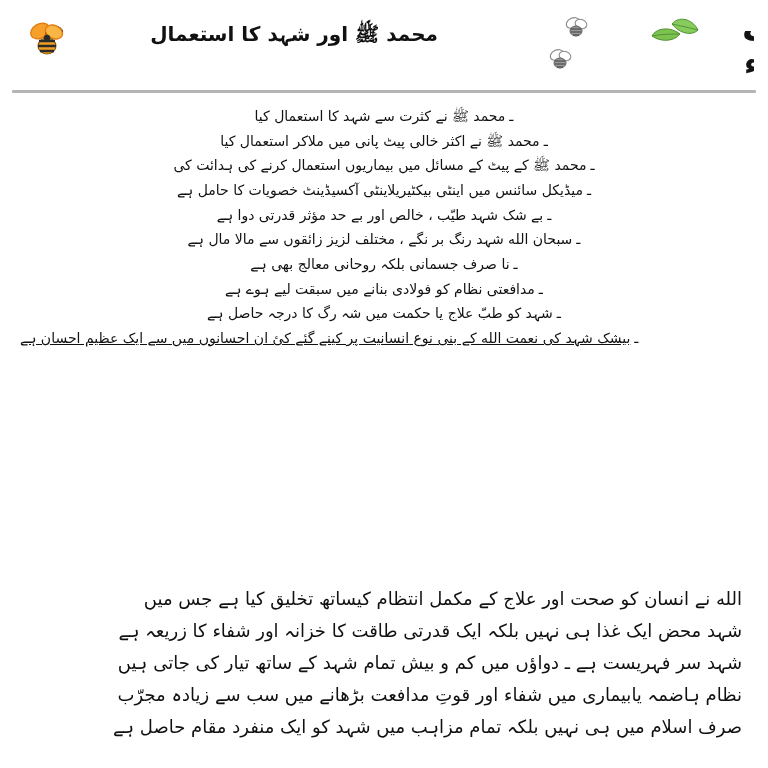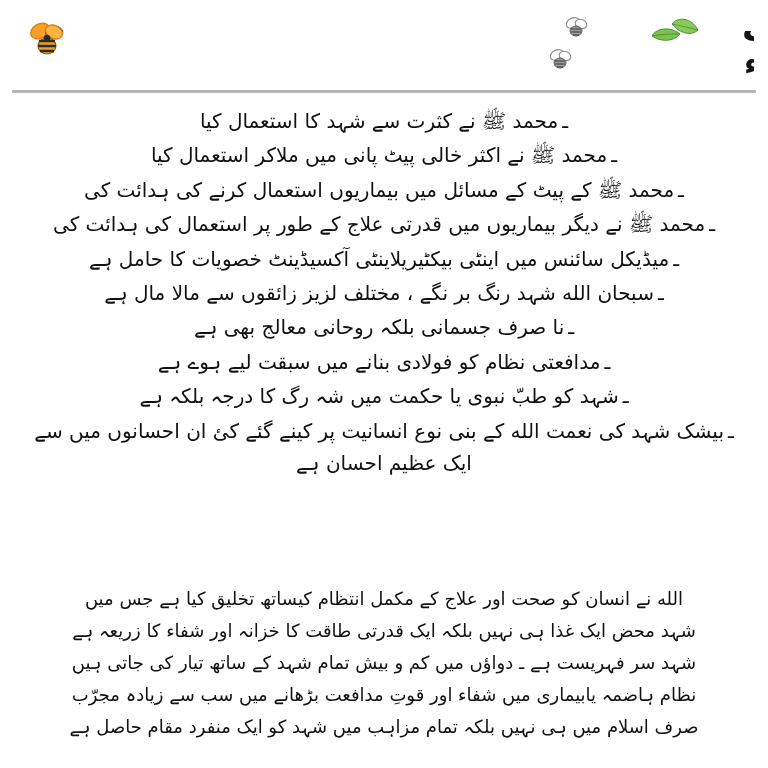--- a/index.html
+++ b/index.html
@@ -84,44 +84,44 @@
   
   .bullets {
     position: absolute;
     top: 104px;
     right: 20px;
     left: 20px;
     direction: rtl;
     text-align: center;
   }
   .bullet-line {
-    font-size: 20px;
+    font-size: 14px;
     line-height: 1.62;
     white-space: normal;
     direction: rtl;
     color: #111;
     padding: 1px 0;
   }
   .bullet-line.wrap {
-    text-align: center;
+    text-align: left;
+    text-decoration: underline;
   }
   .bullet-mark {
     display: inline-block;
     padding-left: 4px;
     color: #111;
   }
 
   
   .paragraph {
     position: absolute;
     top: 583px;
     right: 26px;
     left: 26px;
     direction: rtl;
-    text-align: center;
     font-size: 18px;
     line-height: 1.78;
     color: #111;
   }
   .para-line { white-space: nowrap; }
 </style>
 </head>
 <body>
 
 <div class="page">
@@ -152,20 +152,21 @@
         <path d="M7 13 L17 13 M7 16 L17 16 M9 19 L15 19" stroke="#3d3d3d" stroke-width="1.1"></path>
       </svg>
       <svg class="grey-bee-2" width="26" height="24" viewBox="0 0 26 24">
         <ellipse cx="9" cy="7" rx="7" ry="5" fill="#ffffff" stroke="#8a8a8a" stroke-width="1.1" transform="rotate(-25 9 7)"></ellipse>
         <ellipse cx="17" cy="8" rx="6" ry="4.5" fill="#ffffff" stroke="#8a8a8a" stroke-width="1.1" transform="rotate(20 17 8)"></ellipse>
         <ellipse cx="12" cy="15" rx="6" ry="5" fill="#9a9a9a" stroke="#5f5f5f" stroke-width="1"></ellipse>
         <path d="M7 13 L17 13 M7 16 L17 16 M9 19 L15 19" stroke="#3d3d3d" stroke-width="1.1"></path>
       </svg>
     </div>
 
+    <div class="header-title">محمد ﷺ اور شہد کا استعمال</div>
 
     <svg class="orange-bee" viewBox="0 0 44 44">
       <ellipse cx="14" cy="13" rx="10" ry="7" fill="#f6a02a" stroke="#e07c10" stroke-width="1.4" transform="rotate(-30 14 13)"></ellipse>
       <ellipse cx="28" cy="14" rx="9" ry="6.5" fill="#f8b martyr"></ellipse>
       <ellipse cx="28" cy="14" rx="9" ry="6.5" fill="#f9b647" stroke="#e07c10" stroke-width="1.4" transform="rotate(25 28 14)"></ellipse>
       <ellipse cx="21" cy="28" rx="9" ry="8" fill="#f0a020" stroke="#8a5a08" stroke-width="1.1"></ellipse>
       <path d="M13 23 L29 23 M12 28 L30 28 M14 33 L28 33" stroke="#2b2b2b" stroke-width="2.4"></path>
       <circle cx="21" cy="20" r="3.2" fill="#2b2b2b"></circle>
     </svg>
 
@@ -176,36 +177,36 @@
     <div class="bullet-line">
       <span class="bullet-mark">ـ</span><span>محمد ﷺ نے کثرت سے شہد کا استعمال کیا</span>
     </div>
     <div class="bullet-line">
       <span class="bullet-mark">ـ</span><span>محمد ﷺ نے اکثر خالی پیٹ پانی میں ملاکر استعمال کیا</span>
     </div>
     <div class="bullet-line">
       <span class="bullet-mark">ـ</span><span>محمد ﷺ کے پیٹ کے مسائل میں بیماریوں استعمال کرنے کی ہدائت کی</span>
     </div>
     <div class="bullet-line">
-      <span class="bullet-mark">ـ</span><span>محمد ﷺ نے دیگر بیماریوں میں قدرتی علاج کے طور پر استعمال کی ہدائت کی</span>
-    </div>
-    <div class="bullet-line">
       <span class="bullet-mark">ـ</span><span>میڈیکل سائنس میں اینٹی بیکٹیریلاینٹی آکسیڈینٹ خصویات کا حامل ہے</span>
     </div>
     <div class="bullet-line">
+      <span class="bullet-mark">ـ</span><span>بے شک شہد طیّب ، خالص اور بے حد مؤثر قدرتی دوا ہے</span>
+    </div>
+    <div class="bullet-line">
       <span class="bullet-mark">ـ</span><span>سبحان الله شہد رنگ بر نگے ، مختلف لزیز زائقوں سے مالا مال ہے</span>
     </div>
     <div class="bullet-line">
       <span class="bullet-mark">ـ</span><span>نا صرف جسمانی بلکہ روحانی معالج بھی ہے</span>
     </div>
     <div class="bullet-line">
       <span class="bullet-mark">ـ</span><span>مدافعتی نظام کو فولادی بنانے میں سبقت لیے ہوے ہے</span>
     </div>
     <div class="bullet-line">
-      <span class="bullet-mark">ـ</span><span>شہد کو طبّ نبوی یا حکمت میں شہ رگ کا درجہ بلکہ ہے</span>
+      <span class="bullet-mark">ـ</span><span>شہد کو طبّ علاج یا حکمت میں شہ رگ کا درجہ حاصل ہے</span>
     </div>
     <div class="bullet-line wrap">
       <span class="bullet-mark">ـ</span><span>بیشک شہد کی نعمت الله کے بنی نوع انسانیت پر کینے گئے کئ ان احسانوں میں سے ایک عظیم احسان ہے</span>
     </div>
   </div>
 
   <div class="paragraph">
     <div class="para-line">الله نے انسان کو صحت اور علاج کے مکمل انتظام کیساتھ تخلیق کیا ہے جس میں</div>
     <div class="para-line">شہد محض ایک غذا ہی نہیں بلکہ ایک قدرتی طاقت کا خزانہ اور شفاء کا زریعہ ہے</div>
     <div class="para-line">شہد سر فہریست ہے ـ دواؤں میں کم و بیش تمام شہد کے ساتھ تیار کی جاتی ہیں</div>

